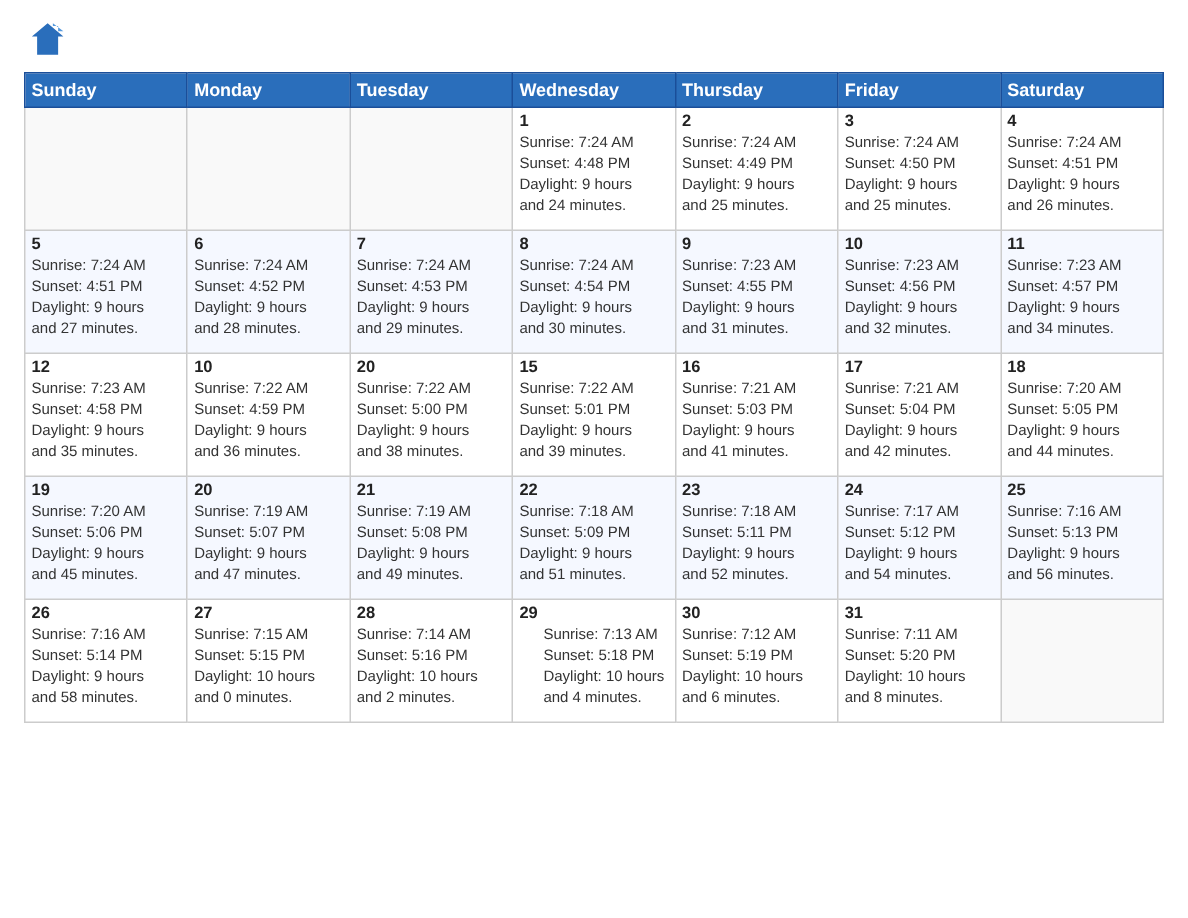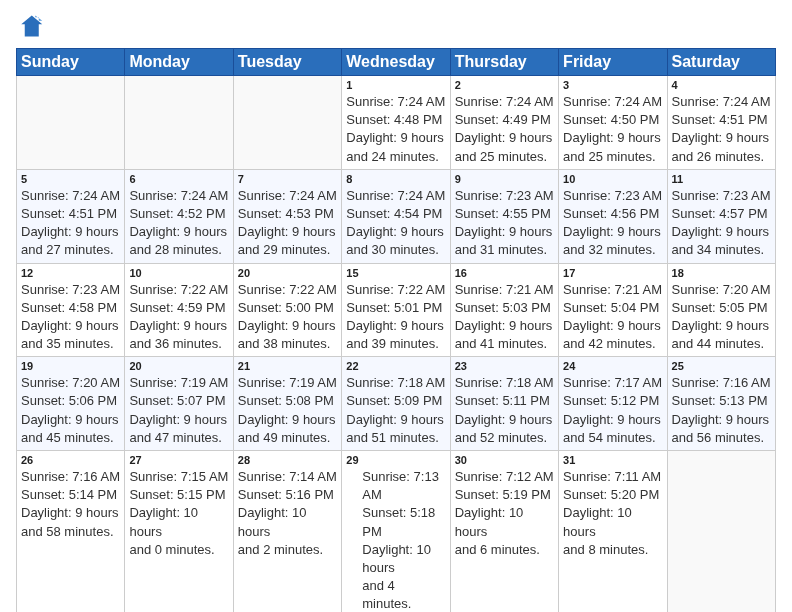--- a/index.html
+++ b/index.html
@@ -58,21 +58,21 @@
       color: #444;
     }
     table {
       width: 100%;
       border-collapse: collapse;
       table-layout: fixed;
     }
     thead th {
       background: #2a6ebb;
       color: #fff;
-      font-size: 16px;
+      font-size: 12px;
       font-weight: bold;
       padding: 4px 4px;
       text-align: left;
       border: 1px solid #1a4e99;
     }
     tbody td {
       vertical-align: top;
       border: 1px solid #ccc;
       padding: 3px 4px;
       font-size: 8.5px;
@@ -84,21 +84,21 @@
       background: #f5f8ff;
     }
     .day-number {
       font-size: 11px;
       font-weight: bold;
       color: #222;
       display: block;
       margin-bottom: 2px;
     }
     .day-detail {
-      font-size: 13px;
+      font-size: 10px;
       color: #333;
       line-height: 1.4;
     }
     .empty-cell {
       background: #f9f9f9 !important;
     }
   </style>
 </head>
 <body>
 

